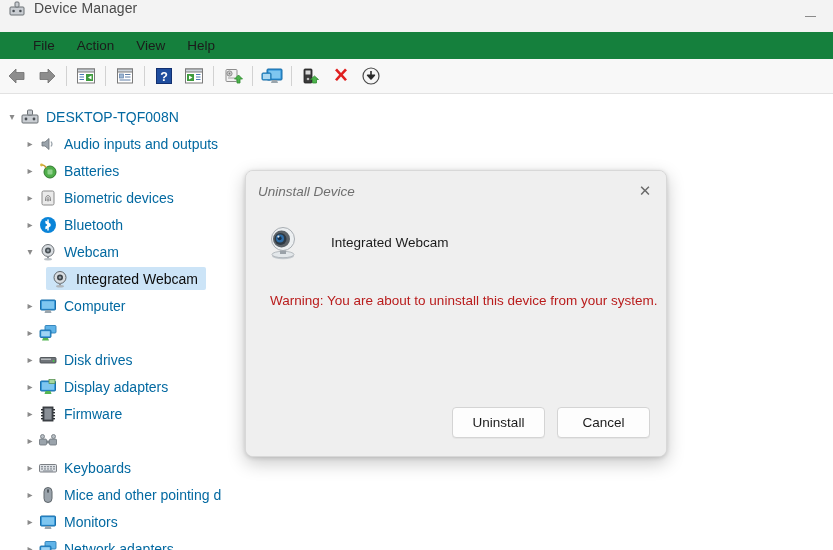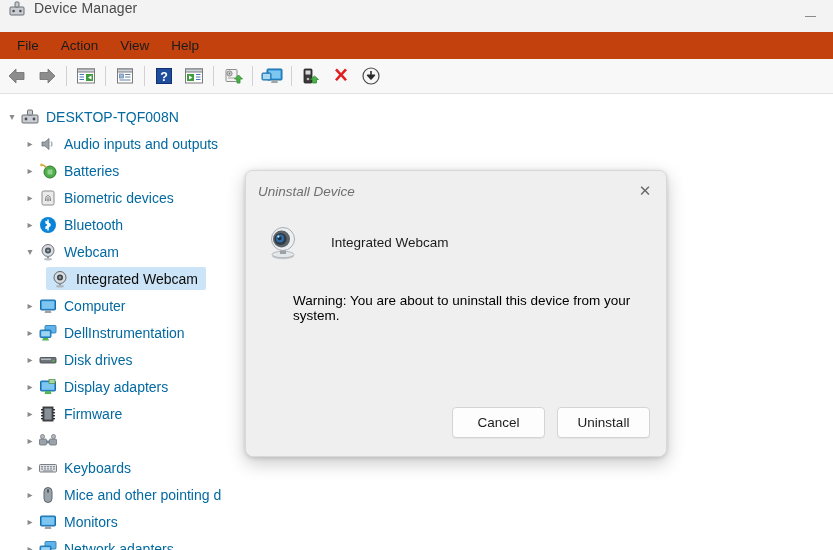--- a/index.html
+++ b/index.html
@@ -54,24 +54,24 @@
   .win-btn .dash {
     width: 11px; height: 1px;
     background: #8a8a8a;
   }
 
   
   .menubar {
     position: absolute;
     left: 0; top: 32px;
     width: 833px; height: 27px;
-    background: #c2410c;
+    background: #15803d;
     display: flex;
     align-items: center;
-    padding-left: 6px;
+    padding-left: 22px;
     box-sizing: border-box;
   }
   .menu-item {
     font-size: 13.5px;
     color: #1b1b1b;
     padding: 3px 11px;
     border-radius: 3px;
     white-space: nowrap;
   }
 
@@ -200,24 +200,23 @@
     flex: none;
     position: relative;
   }
   .dev-name {
     font-size: 13.5px;
     color: #1b1b1b;
     margin-left: 29px;
   }
   .warn-text {
     font-size: 13.5px;
-    color: #000000;
-    padding-left: 31px;
+    color: #b91c1c;
+    padding-left: 24px;
     padding-top: 32px;
-    margin-left: 16px;
   }
   .dlg-buttons {
     position: absolute;
     right: 16px;
     bottom: 18px;
     display: flex;
     gap: 12px;
   }
   .dlg-btn {
     min-width: 91px;
@@ -503,21 +502,20 @@
     <div class="row level1">
       <div class="chev">▸</div>
       <div class="row-icon">
         <svg width="20" height="20" viewBox="0 0 20 20">
           <rect x="7" y="2.5" width="11" height="7.5" rx="1" fill="#5fb3e8" stroke="#2a7fb8" stroke-width="0.9"></rect>
           <rect x="2" y="7" width="11" height="7.5" rx="1" fill="#2a8fd6" stroke="#1b6fa8" stroke-width="0.9"></rect>
           <rect x="3.2" y="8.2" width="8.6" height="5.1" fill="#9ed4f4"></rect>
           <path d="M5 15 L10 15 L11 17.5 L4 17.5 Z" fill="#55b554"></path>
         </svg>
       </div>
-      <span class="row-label">DellInstrumentation</span>
     </div>
 
     <div class="row level1">
       <div class="chev">▸</div>
       <div class="row-icon">
         <svg width="20" height="20" viewBox="0 0 20 20">
           <rect x="2" y="7.5" width="16" height="5.5" rx="1" fill="#6f7479" stroke="#4a4f54" stroke-width="0.9"></rect>
           <rect x="3" y="8.6" width="10" height="1.2" fill="#c6cacd"></rect>
           <circle cx="15.6" cy="11" r="0.9" fill="#43d043"></circle>
         </svg>
@@ -656,20 +654,20 @@
             <circle cx="15.6" cy="15.2" r="2" fill="#15304d"></circle>
             <circle cx="14.4" cy="13.6" r="1.1" fill="#ffffff" opacity="0.85"></circle>
           </svg>
         </div>
         <span class="dev-name">Integrated Webcam</span>
       </div>
 
       <div class="warn-text">Warning: You are about to uninstall this device from your system.</div>
 
       <div class="dlg-buttons">
+        <div class="dlg-btn">Uninstall</div>
         <div class="dlg-btn">Cancel</div>
-        <div class="dlg-btn">Uninstall</div>
       </div>
 
     </div>
   </div>
 
 </div>
 
 </body></html>

